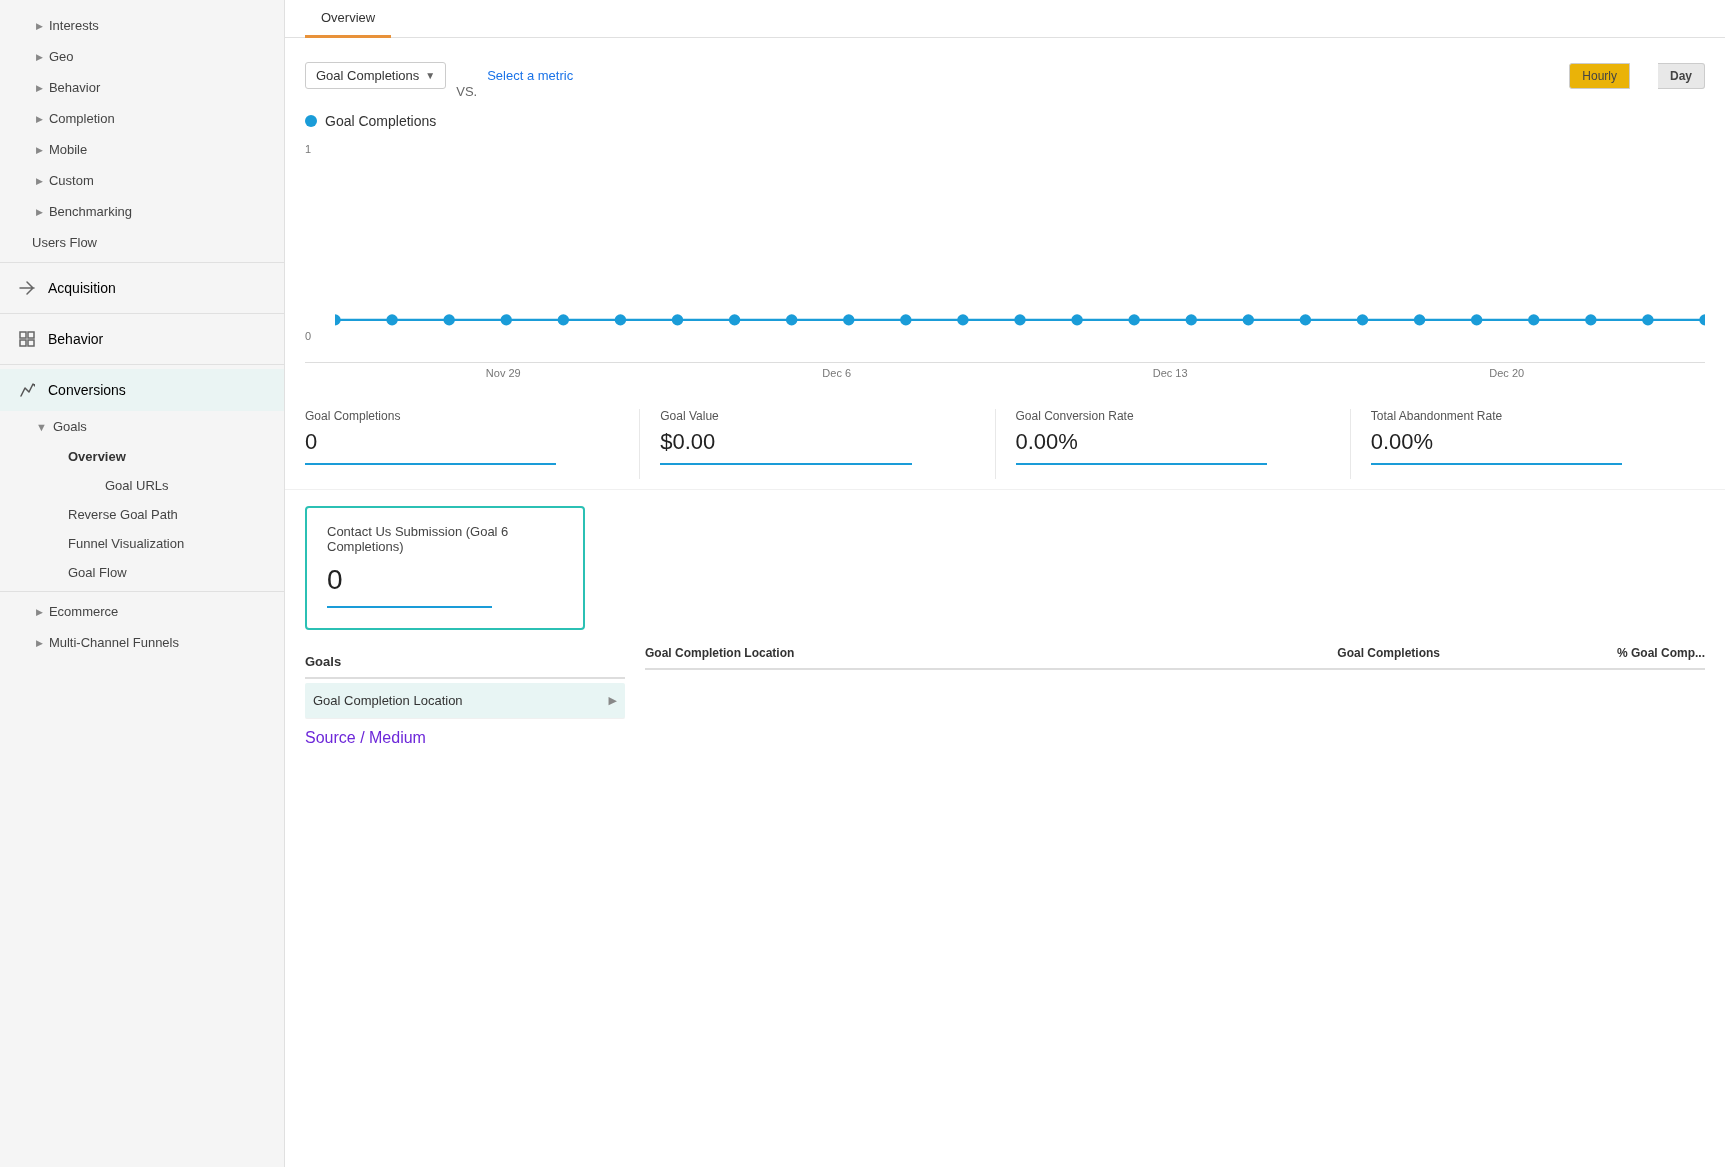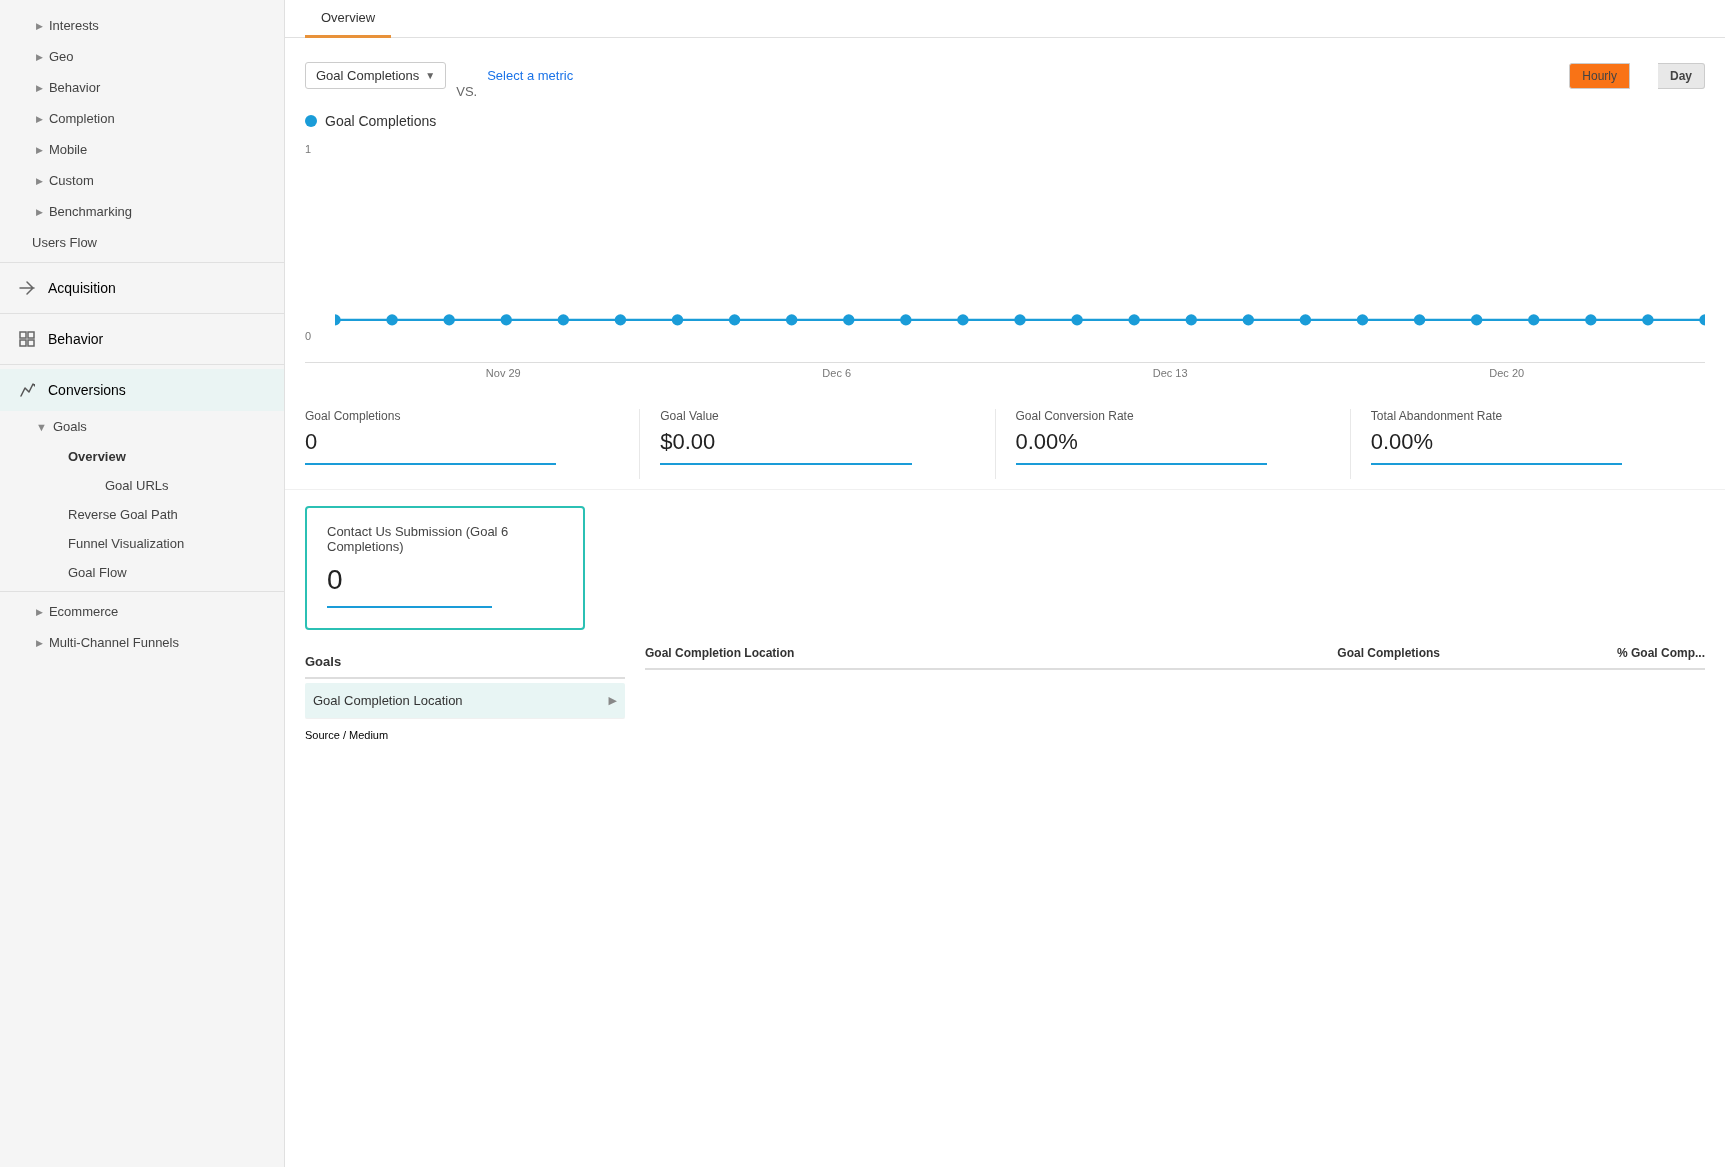--- a/index.html
+++ b/index.html
@@ -110,21 +110,21 @@
     }
     .metric-dropdown .dd-arrow { font-size: 10px; color: #666; }
     .vs-text { color: #666; font-size: 13px; margin-top: 32px; }
     .select-metric { color: #1a73e8; font-size: 13px; cursor: pointer; }
     .time-toggle { display: flex; }
     .time-btn {
       border: 1px solid #ccc;
       padding: 5px 12px;
       font-size: 12px;
       cursor: pointer;
-      background: #f97316;
+      background: #eab308;
       color: #444;
     }
     .time-btn:first-child { border-radius: 3px 0 0 3px; }
     .time-btn:last-child { border-radius: 0 3px 3px 0; border-left: none; }
     .time-btn.active { background: #e8e8e8; font-weight: bold; margin-left: 28px; }
 
     
     .chart-area {
       padding: 0 20px 10px 20px;
     }
@@ -227,21 +227,21 @@
       cursor: pointer;
     }
     .goals-panel-item.active-goal {
       background: #e8f5f4;
       padding: 10px 8px;
       color: #333;
       font-weight: 500;
       border-radius: 2px;
     }
     .goals-panel-item .arrow-right { color: #888; font-size: 11px; }
-    .source-medium { color: #000000; font-size: 11px; cursor: pointer; padding: 10px 0; }
+    .source-medium { color: #6d28d9; font-size: 16px; cursor: pointer; padding: 10px 0; }
 
     
     .right-table {
       flex: 1;
     }
     .table-header-row {
       display: flex;
       border-bottom: 2px solid #ddd;
       padding-bottom: 8px;
       margin-bottom: 4px;

